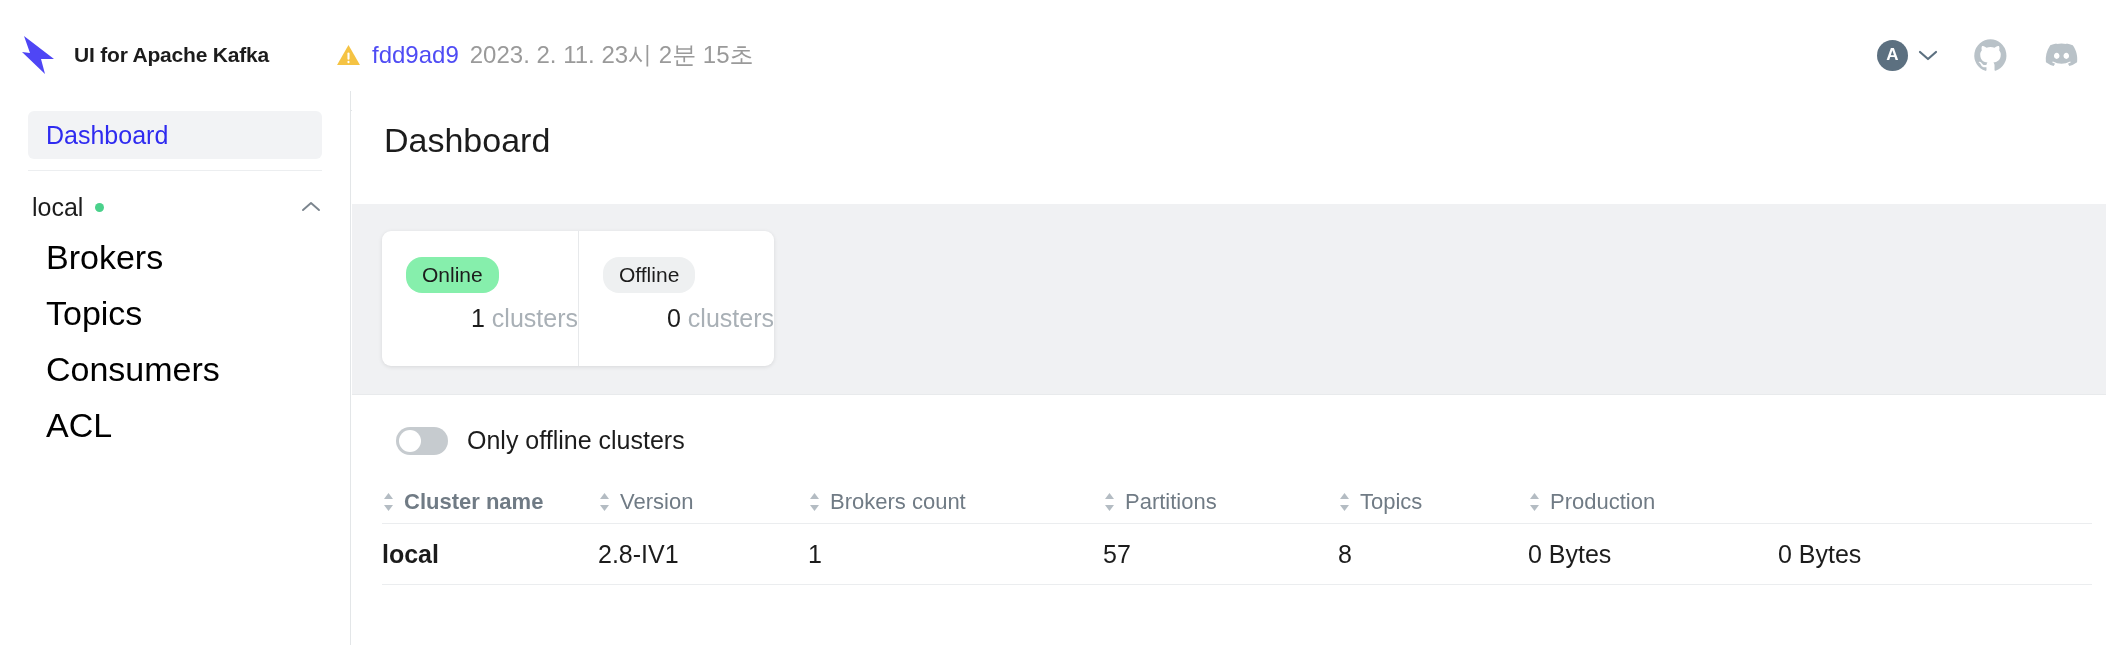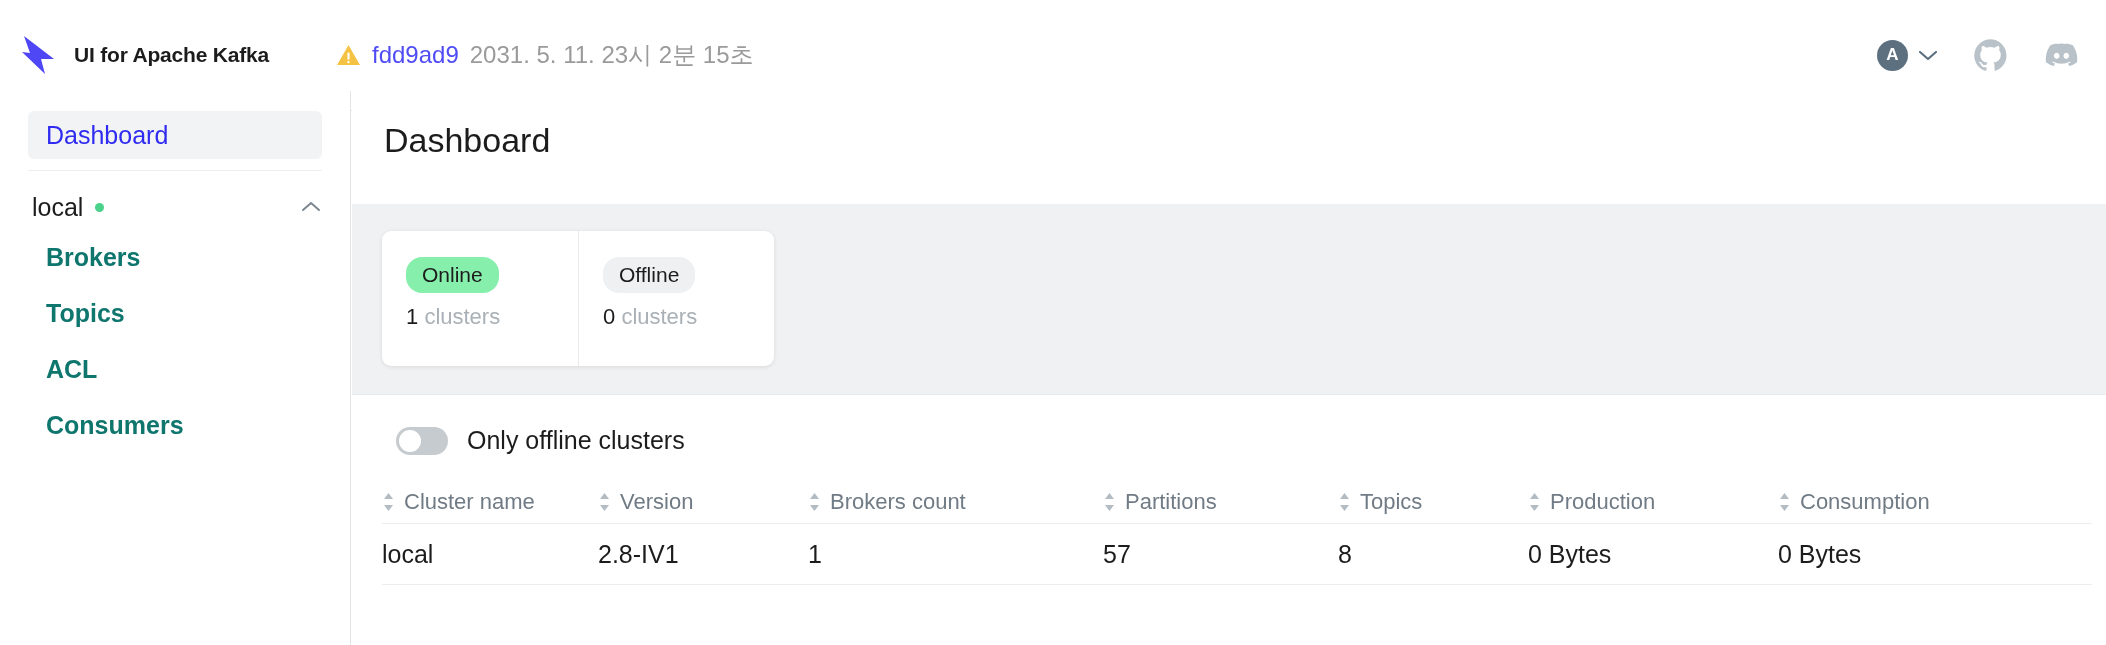--- a/index.html
+++ b/index.html
@@ -128,23 +128,22 @@
   }
   .chev-up { width: 22px; height: 14px; margin-left: auto; display: block; }
   .nav-sub {
     height: 56px;
     display: flex;
     align-items: center;
     padding-left: 46px;
     cursor: pointer;
   }
   .nav-sub span {
-    font-size: 25px;
-    color: #0f766e;
-    font-weight: bold;
+    font-size: 34px;
+    color: #000000;
   }
 
   
   .main {
     position: absolute;
     top: 91px; left: 352px;
     width: 1754px; height: 554px;
     background: #ffffff;
   }
   .page-title {
@@ -174,21 +173,21 @@
   .card + .card { border-left: 1px solid #e7e9eb; }
   .badge {
     display: inline-block;
     font-size: 21px;
     border-radius: 16px;
     padding: 6px 16px;
     color: #1c1c1c;
   }
   .badge-online { background: #86efac; }
   .badge-offline { background: #eef0f1; }
-  .card-value { margin-top: 11px; font-size: 22px; }
+  .card-value { margin-top: 11px; font-size: 25px; text-align: right; }
   .card-value b { font-weight: normal; color: #1c1c1c; }
   .card-value i { font-style: normal; color: #a9b0b6; }
 
   .band-rule {
     position: absolute;
     top: 303px; left: 0;
     width: 1754px; height: 1px;
     background: #e8eaec;
   }
 
@@ -231,21 +230,21 @@
   }
   .th {
     display: flex;
     align-items: center;
     gap: 9px;
     font-size: 22px;
     color: #707b85;
     cursor: pointer;
   }
   .td { font-size: 25px; color: #1c1c1c; }
-  .c0 { width: 216px; }
+  .c0 { width: 216px; font-weight: bold; }
   .c1 { width: 210px; }
   .c2 { width: 295px; }
   .c3 { width: 235px; }
   .c4 { width: 190px; }
   .c5 { width: 250px; }
   .c6 { width: 250px; }
   .sort-icon { width: 13px; height: 22px; display: block; flex: none; }
 </style>
 </head>
 <body>
@@ -258,21 +257,21 @@
     <div class="brand-name">UI for Apache Kafka</div>
   </div>
 
   <div class="build-info">
     <svg class="warn-icon" viewBox="0 0 24 24">
       <path d="M12 2 L23 21 H1 Z" fill="#f5c343"></path>
       <rect x="11" y="9" width="2" height="7" rx="1" fill="#ffffff"></rect>
       <rect x="11" y="17" width="2" height="2.4" rx="1" fill="#ffffff"></rect>
     </svg>
     <div class="build-version">fdd9ad9</div>
-    <div class="build-time">2031. 5. 11. 23시 2분 15초</div>
+    <div class="build-time">2023. 2. 11. 23시 2분 15초</div>
   </div>
 
   <div class="topbar-right">
     <div class="user-menu">
       <div class="avatar">A</div>
       <svg class="chev-down" viewBox="0 0 20 13">
         <path d="M2 3 L10 10 L18 3" stroke="#5c7080" stroke-width="2.2" fill="none" stroke-linecap="round" stroke-linejoin="round"></path>
       </svg>
     </div>
     <svg class="ghost-icon" viewBox="0 0 24 24">
@@ -298,24 +297,24 @@
     </svg>
   </div>
 
   <div class="nav-sub">
     <span>Brokers</span>
   </div>
   <div class="nav-sub">
     <span>Topics</span>
   </div>
   <div class="nav-sub">
+    <span>Consumers</span>
+  </div>
+  <div class="nav-sub">
     <span>ACL</span>
-  </div>
-  <div class="nav-sub">
-    <span>Consumers</span>
   </div>
 </div>
 
 <div class="main">
   <div class="page-title">Dashboard</div>
 
   <div class="band">
     <div class="cards">
       <div class="card">
         <div class="badge badge-online">Online</div>
@@ -377,27 +376,20 @@
             <path d="M6.5 20 L11 14 H2 Z" fill="#b4bcc3"></path>
         </svg>
         <span>Topics</span>
       </div>
       <div class="th c5">
         <svg class="sort-icon" viewBox="0 0 13 22">
           <path d="M6.5 2 L11 8 H2 Z" fill="#b4bcc3"></path>
             <path d="M6.5 20 L11 14 H2 Z" fill="#b4bcc3"></path>
         </svg>
         <span>Production</span>
-      </div>
-      <div class="th c6">
-        <svg class="sort-icon" viewBox="0 0 13 22">
-          <path d="M6.5 2 L11 8 H2 Z" fill="#b4bcc3"></path>
-            <path d="M6.5 20 L11 14 H2 Z" fill="#b4bcc3"></path>
-        </svg>
-        <span>Consumption</span>
       </div>
     </div>
 
     <div class="trow">
       <div class="td c0">local</div>
       <div class="td c1">2.8-IV1</div>
       <div class="td c2">1</div>
       <div class="td c3">57</div>
       <div class="td c4">8</div>
       <div class="td c5">0 Bytes</div>

